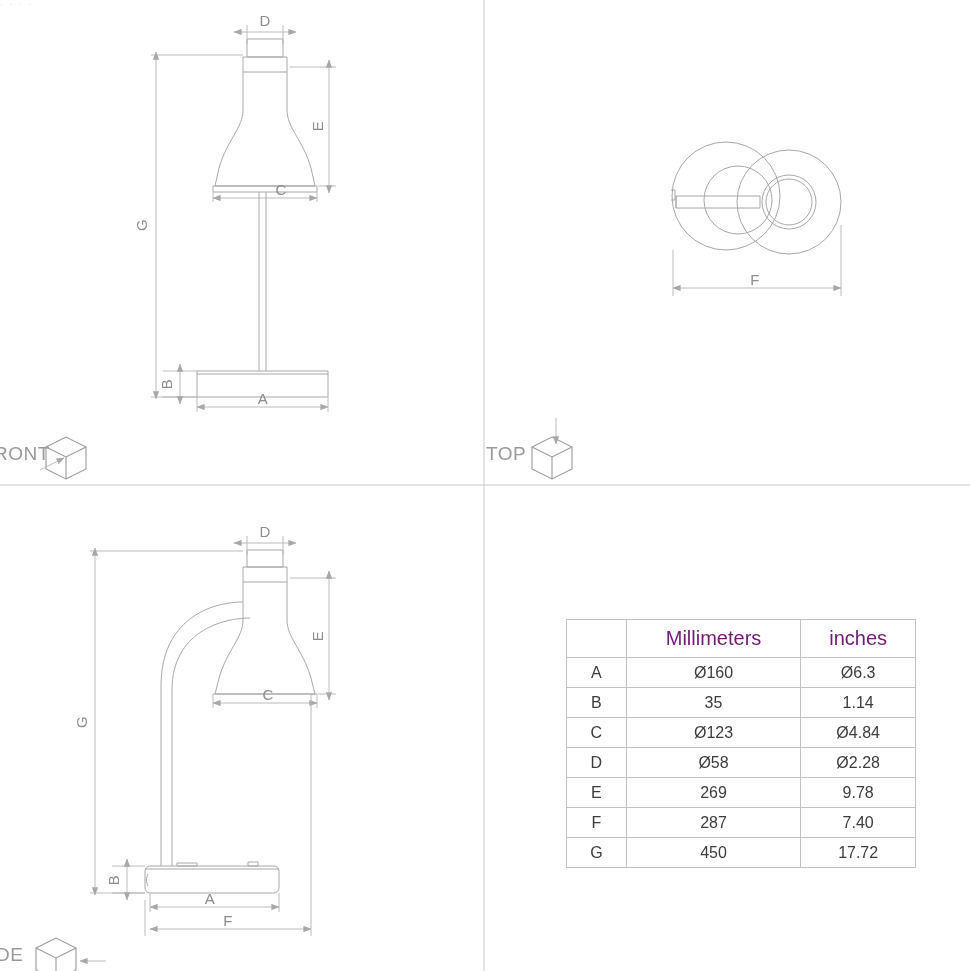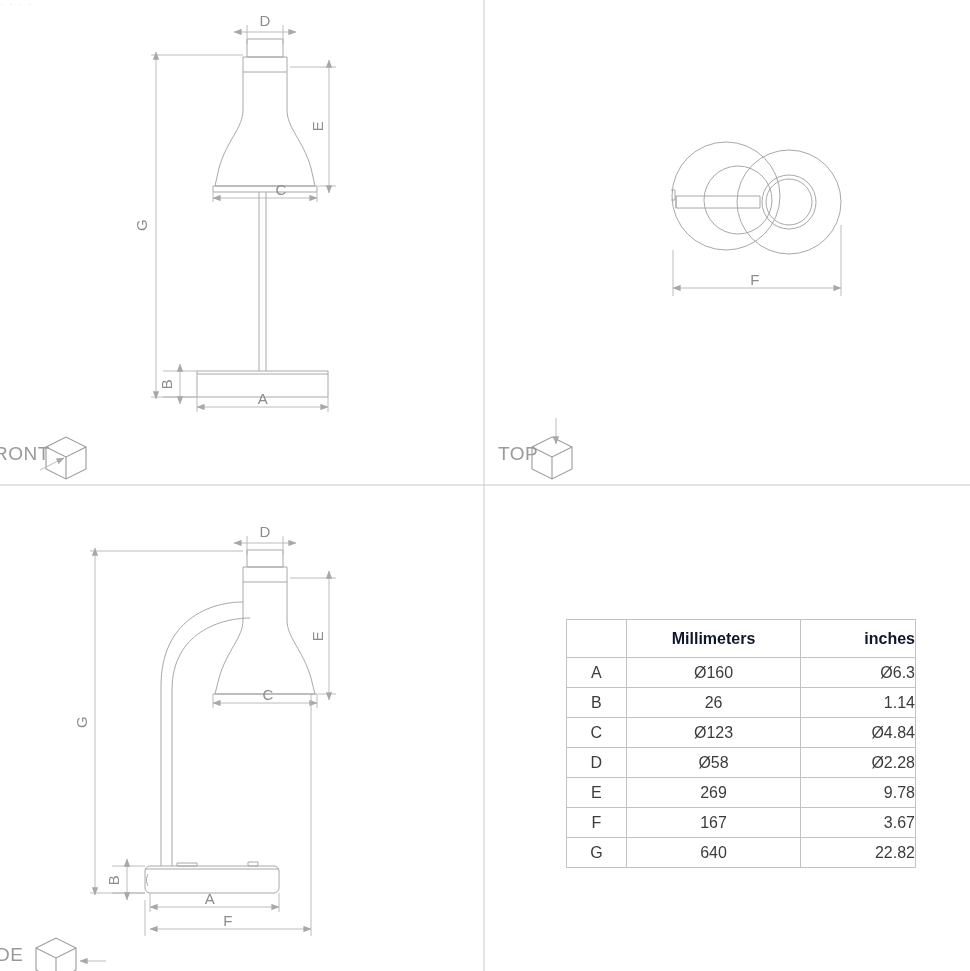--- a/index.html
+++ b/index.html
@@ -47,24 +47,24 @@
   #dimtable td, #dimtable th {
     border: 1px solid #c2c2c2;
     text-align: center;
     font-family: "Liberation Sans", sans-serif;
     font-weight: normal;
     font-size: 16px;
     color: #3c3c3c;
     padding: 0;
     height: 30px;
   }
-  #dimtable thead th { height: 38px; font-size: 16px; color: #0f172a; font-weight: bold; }
+  #dimtable thead th { height: 38px; font-size: 20px; color: #701a75; }
   #dimtable .c-key  { width: 60px; }
   #dimtable .c-mm   { width: 175px; }
-  #dimtable .c-in   { width: 115px; text-align: right; }
+  #dimtable .c-in   { width: 115px; }
   #dimtable thead th.c-key { border-top-color:#c2c2c2; }
 </style>
 </head>
 <body>
 
 <div id="page">
 
   <div class="topstrip">· · · ·</div>
 
   <svg class="dwg" viewBox="0 0 970 971">
@@ -236,63 +236,63 @@
 
     <g>
       <path class="ln2" d="M36,948 L56,938 L76,948 L76,970 L56,980 L36,970 Z"></path>
       <path class="ln2" d="M36,948 L56,958 L76,948"></path>
       <path class="ln2" d="M56,958 L56,980"></path>
       <line class="dim" x1="106" y1="961" x2="80" y2="961" marker-end="url(#ah)"></line>
     </g>
   </svg>
 
   <div class="viewlbl" style="left:-6px; top:443px;">RONT</div>
-  <div class="viewlbl" style="left:498px; top:443px;">TOP</div>
+  <div class="viewlbl" style="left:486px; top:443px;">TOP</div>
   <div class="viewlbl" style="left:-4px; top:944px;">DE</div>
 
   <table id="dimtable">
     <thead>
       <tr>
         <th class="c-key"></th>
         <th class="c-mm">Millimeters</th>
         <th class="c-in">inches</th>
       </tr>
     </thead>
     <tbody>
       <tr>
         <td class="c-key">A</td>
         <td class="c-mm">Ø160</td>
         <td class="c-in">Ø6.3</td>
       </tr>
       <tr>
         <td class="c-key">B</td>
-        <td class="c-mm">26</td>
+        <td class="c-mm">35</td>
         <td class="c-in">1.14</td>
       </tr>
       <tr>
         <td class="c-key">C</td>
         <td class="c-mm">Ø123</td>
         <td class="c-in">Ø4.84</td>
       </tr>
       <tr>
         <td class="c-key">D</td>
         <td class="c-mm">Ø58</td>
         <td class="c-in">Ø2.28</td>
       </tr>
       <tr>
         <td class="c-key">E</td>
         <td class="c-mm">269</td>
         <td class="c-in">9.78</td>
       </tr>
       <tr>
         <td class="c-key">F</td>
-        <td class="c-mm">167</td>
-        <td class="c-in">3.67</td>
+        <td class="c-mm">287</td>
+        <td class="c-in">7.40</td>
       </tr>
       <tr>
         <td class="c-key">G</td>
-        <td class="c-mm">640</td>
-        <td class="c-in">22.82</td>
+        <td class="c-mm">450</td>
+        <td class="c-in">17.72</td>
       </tr>
     </tbody>
   </table>
 
 </div>
 
 </body></html>

